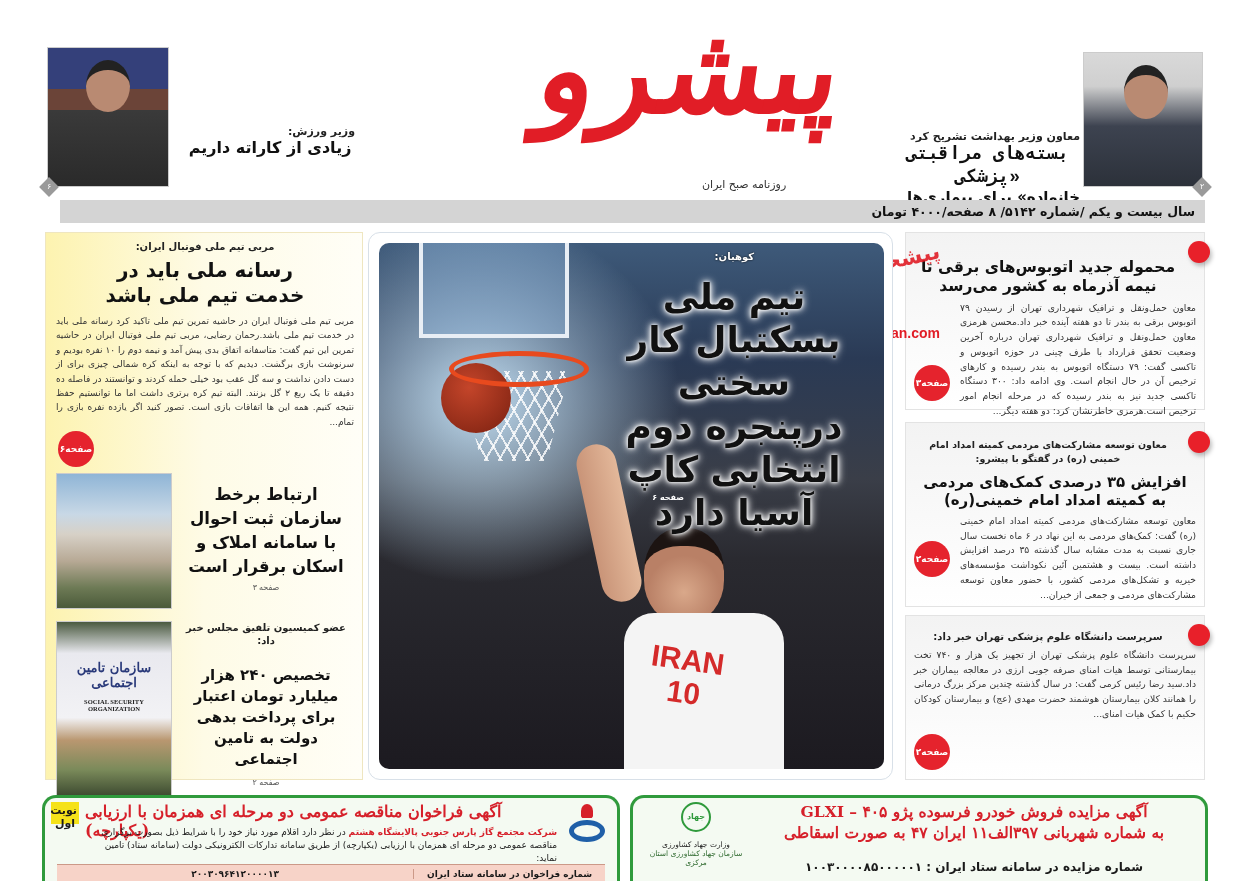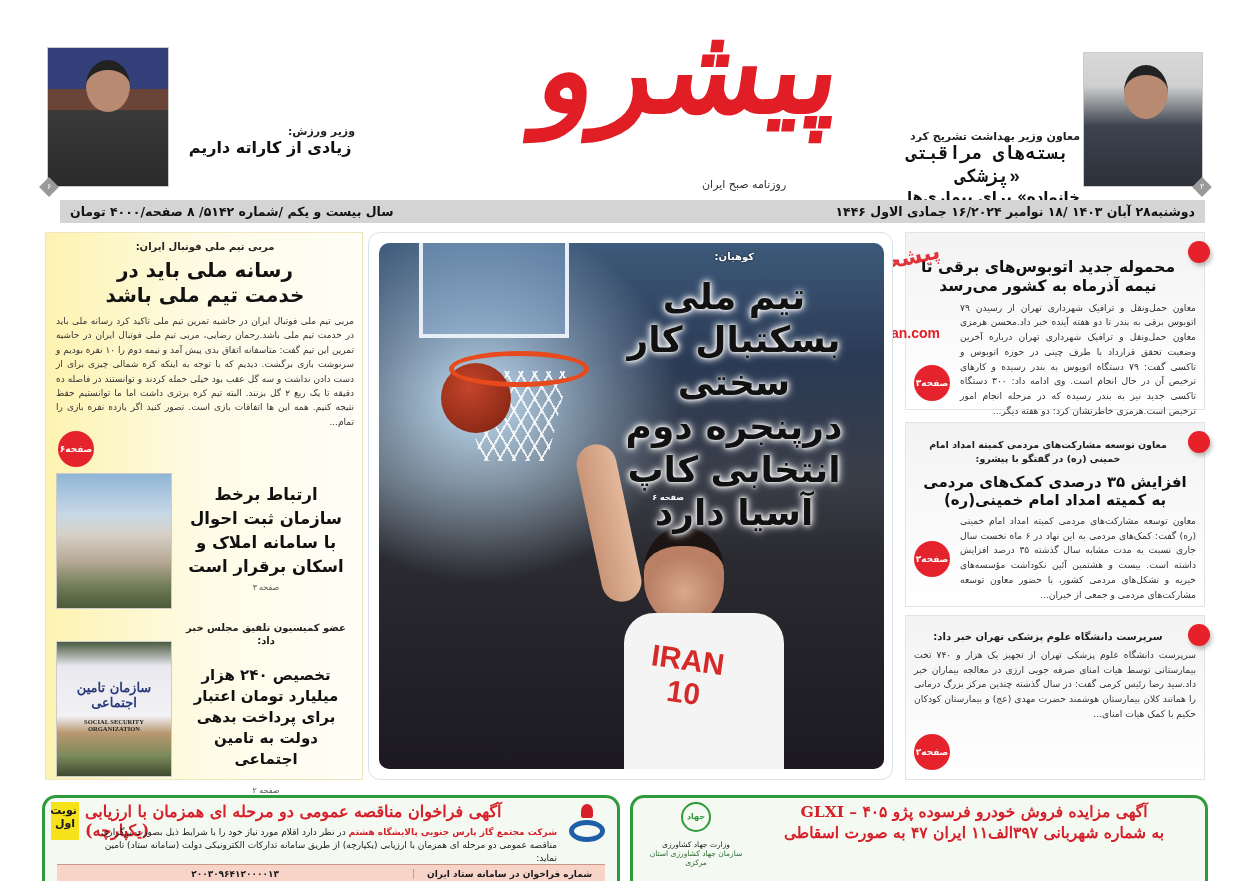--- a/index.html
+++ b/index.html
@@ -211,21 +211,20 @@
   <div class="head-figure" style="left:40px;top:12px;width:44px;height:54px;border-top:10px solid #222;"></div>
 </div>
 <div class="abs page-tag" style="left:1195px;top:180px;"><span>۲</span></div>
 <div class="abs top-story" style="left:895px;top:130px;width:185px;">
   <div class="kicker" style="text-align:right;">معاون وزیر بهداشت تشریح کرد</div>
   <div class="headline" style="font-size:18px;text-align:center;font-family:Liberation Mono, monospace;">بسته‌های مراقبتی «پزشکی</div>
   <div class="headline" style="font-size:15px;text-align:right;">خانواده» برای بیماری‌ها</div>
 </div>
 
 <div class="abs date-bar">
-  <span>دوشنبه۲۸ آبان ۱۴۰۳ /۱۸ نوامبر   ۱۶/۲۰۲۴ جمادی الاول ۱۴۴۶</span>
   <span>سال بیست و یکم /شماره ۵۱۴۲/ ۸ صفحه/۴۰۰۰ تومان</span>
 </div>
 
 <div class="abs news-box" style="left:905px;top:232px;width:300px;height:178px;">
   <div class="red-dot" style="right:-6px;top:8px;"></div>
   <div class="headline" style="font-size:15.5px;text-align:center;margin-top:10px;padding-right:14px;">محموله جدید اتوبوس‌های برقی تا نیمه آذرماه به کشور می‌رسد</div>
   <div class="body-text" style="padding-left:46px;margin-top:4px;">معاون حمل‌ونقل و ترافیک شهرداری تهران از رسیدن ۷۹ اتوبوس برقی به بندر تا دو هفته آینده خبر داد.محسن هرمزی معاون حمل‌ونقل و ترافیک شهرداری تهران درباره آخرین وضعیت تحقق قرارداد با طرف چینی در حوزه اتوبوس و تاکسی گفت: ۷۹ دستگاه اتوبوس به بندر رسیده و کارهای ترخیص آن در حال انجام است. وی ادامه داد: ۳۰۰ دستگاه تاکسی جدید نیز به بندر رسیده که در مرحله انجام امور ترخیص است.هرمزی خاطرنشان کرد: دو هفته دیگر...</div>
   <div class="page-circle" style="left:8px;top:132px;">صفحه۳</div>
 </div>
 
@@ -274,33 +273,33 @@
     <div class="body-text" style="margin-top:6px;font-size:9px;">مربی تیم ملی فوتبال ایران در حاشیه تمرین تیم ملی تاکید کرد رسانه ملی باید در خدمت تیم ملی باشد.رحمان رضایی، مربی تیم ملی فوتبال ایران در حاشیه تمرین این تیم گفت: متاسفانه اتفاق بدی پیش آمد و نیمه دوم را ۱۰ نفره بودیم و سرنوشت بازی برگشت. دیدیم که با توجه به اینکه کره شمالی چیزی برای از دست دادن نداشت و سه گل عقب بود خیلی حمله کردند و توانستند در فاصله ده دقیقه تا یک ربع ۲ گل بزنند. البته تیم کره برتری داشت اما ما توانستیم حفظ نتیجه کنیم. همه این ها اتفاقات بازی است. تصور کنید اگر یازده نفره بازی را تمام...</div>
     <div class="page-circle" style="left:2px;top:190px;">صفحه۶</div>
   </div>
 
   <div class="photo thumb-city" style="position:absolute;left:10px;top:240px;width:116px;height:136px;"></div>
   <div style="position:absolute;left:135px;top:250px;width:170px;text-align:center;">
     <div class="headline" style="font-size:16.5px;line-height:1.45;">ارتباط برخط سازمان ثبت احوال با سامانه املاک و اسکان برقرار است</div>
     <div style="font-size:8px;color:#555;margin-top:4px;font-family:Liberation Serif, serif;">صفحه ۳</div>
   </div>
 
-  <div class="photo thumb-ssi" style="position:absolute;left:10px;top:408px;width:116px;height:136px;">
+  <div class="photo thumb-ssi" style="position:absolute;left:10px;top:388px;width:116px;height:176px;">
     <div style="position:absolute;top:38px;left:4px;right:4px;text-align:center;font-family:'DejaVu Serif',serif;font-size:13px;font-weight:bold;color:#2a3a7a;">سازمان تامین اجتماعی</div>
     <div style="position:absolute;top:76px;left:2px;right:2px;text-align:center;font-family:'Liberation Serif',serif;font-size:6.5px;font-weight:bold;color:#222;direction:ltr;">SOCIAL SECURITY ORGANIZATION</div>
   </div>
   <div style="position:absolute;left:135px;top:388px;width:170px;text-align:center;">
     <div class="kicker" style="font-size:10px;line-height:1.3;">عضو کمیسیون تلفیق مجلس خبر داد:</div>
     <div class="headline" style="font-size:15px;line-height:1.4;margin-top:18px;">تخصیص ۲۴۰ هزار میلیارد تومان اعتبار برای پرداخت بدهی دولت به تامین اجتماعی</div>
-    <div style="font-size:8px;color:#555;margin-top:16px;">صفحه ۲</div>
+    <div style="font-size:8px;color:#555;margin-top:8px;">صفحه ۲</div>
   </div>
 </div>
 
 <div class="abs ad" style="left:42px;top:795px;width:578px;height:86px;">
-  <div class="abs turn-badge" style="right:auto;left:6px;top:4px;width:28px;height:38px;">نوبت اول</div>
+  <div class="abs turn-badge" style="right:auto;left:6px;top:4px;width:28px;height:22px;">نوبت اول</div>
   <div class="abs" style="right:8px;top:6px;width:44px;height:44px;">
     <div style="position:absolute;left:16px;top:0;width:12px;height:14px;background:#d6202a;border-radius:50% 50% 20% 20%;"></div>
     <div style="position:absolute;left:4px;top:16px;width:36px;height:22px;border:5px solid #1f5fa8;border-radius:50%;"></div>
   </div>
   <div class="abs ad-title" style="left:40px;right:60px;top:4px;font-size:16px;text-align:left;">آگهی فراخوان مناقصه عمومی دو مرحله ای همزمان با ارزیابی (یکپارچه)</div>
   <div class="abs" style="left:40px;right:60px;top:28px;font-size:9px;line-height:1.45;text-align:right;">
     <span style="color:#d6202a;font-weight:bold;">شرکت مجتمع گاز پارس جنوبی  پالایشگاه هشتم</span>
     <span>در نظر دارد اقلام مورد نیاز خود را با شرایط ذیل بصورت برگزاری</span><br>
     <span>مناقصه عمومی دو مرحله ای همزمان با ارزیابی (یکپارچه) از طریق سامانه تدارکات الکترونیکی دولت (سامانه ستاد) تامین نماید:</span>
   </div>
@@ -313,13 +312,17 @@
 <div class="abs ad" style="left:630px;top:795px;width:578px;height:86px;">
   <div class="abs" style="left:8px;top:4px;width:110px;height:80px;text-align:center;">
     <div style="margin:0 auto;width:30px;height:30px;border:2px solid #2f9a3c;border-radius:50%;font-size:8px;font-weight:bold;line-height:26px;color:#2f9a3c;">جهاد</div>
     <div style="font-size:7.5px;margin-top:8px;color:#222;">وزارت جهاد کشاورزی</div>
     <div style="font-size:7.5px;color:#2f6a2f;">سازمان جهاد کشاورزی استان مرکزی</div>
   </div>
   <div class="abs ad-title" style="left:120px;right:10px;top:4px;font-size:15.5px;text-align:center;line-height:1.35;">
     <div>آگهی مزایده فروش خودرو فرسوده پژو ۴۰۵ – GLXI</div>
     <div>به شماره شهربانی ۳۹۷الف۱۱ ایران ۴۷ به صورت اسقاطی</div>
   </div>
+  <div class="abs" style="left:120px;right:10px;top:62px;font-size:12px;text-align:center;font-weight:bold;">
+    <span>شماره مزایده در سامانه ستاد ایران :</span>
+    <span>۱۰۰۳۰۰۰۰۸۵۰۰۰۰۰۱</span>
+  </div>
 </div>
 
 </body></html>

